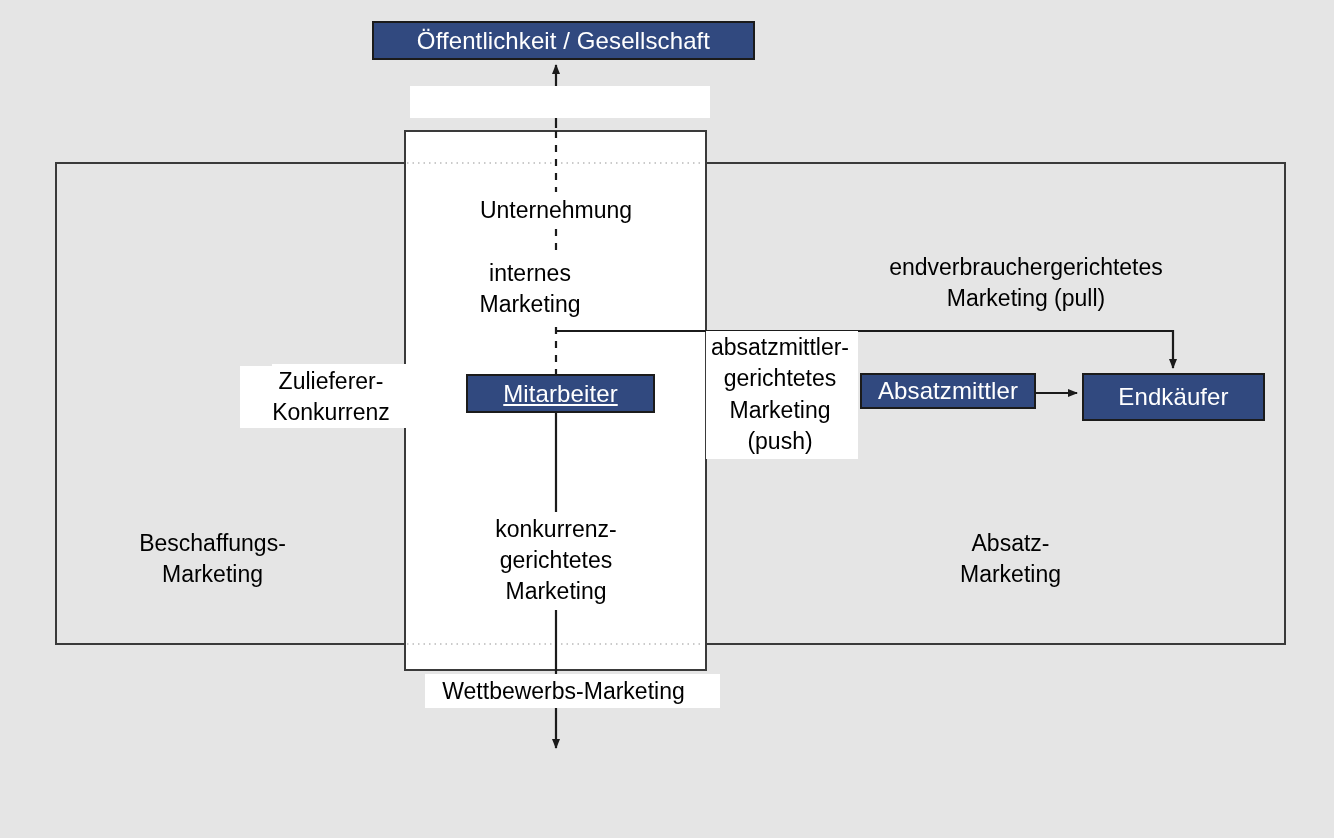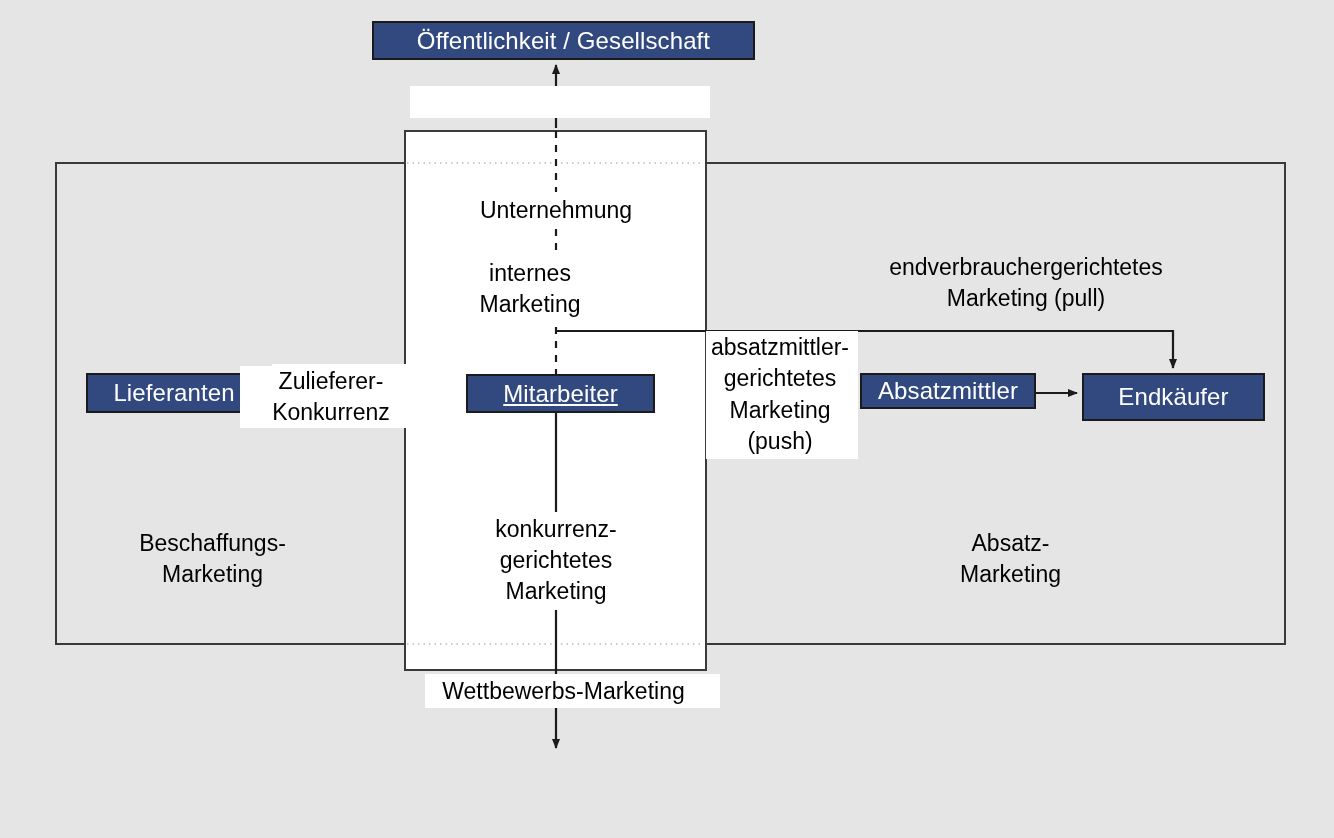--- a/index.html
+++ b/index.html
@@ -120,21 +120,20 @@
   <div class="knock" style="left:470px; top:256px; width:172px; height:66px;"></div>
   <div class="knock" style="left:470px; top:512px; width:165px; height:98px;"></div>
   <div class="knock" style="left:425px; top:674px; width:295px; height:34px;"></div>
   <div class="knock" style="left:272px; top:364px; width:148px; height:62px;"></div>
   <div class="knock" style="left:706px; top:331px; width:152px; height:62px;"></div>
   <div class="knock" style="left:706px; top:393px; width:152px; height:66px;"></div>
   <div class="knock" style="left:410px; top:86px; width:300px; height:32px;"></div>
 
   <div class="entity entity-oeffentlichkeit">Öffentlichkeit / Gesellschaft</div>
 
-  <div class="entity entity-lieferanten">Lieferanten</div>
 
   <div class="entity entity-mitarbeiter">Mitarbeiter</div>
 
   <div class="entity entity-absatzmittler">Absatzmittler</div>
 
   <div class="entity entity-endkaeufer">Endkäufer</div>
 
 
 
   <div class="lbl lbl-unternehmung">Unternehmung</div>

